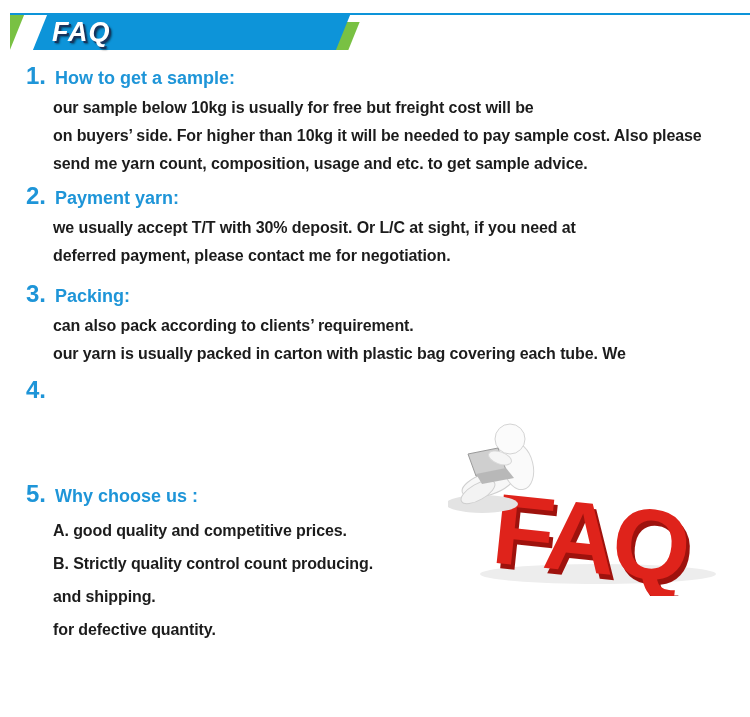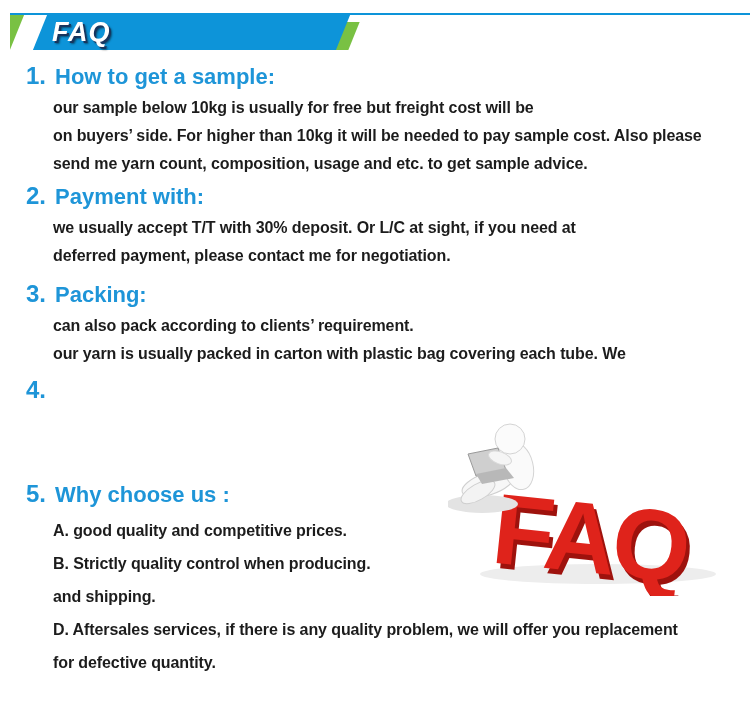--- a/index.html
+++ b/index.html
@@ -33,21 +33,21 @@
   }
 
   
   .section { position:absolute; left:16px; z-index:5; }
   .sec-head { display:flex; align-items:baseline; }
   .sec-num {
     width:27px; flex:0 0 27px; font-size:24px; font-weight:bold;
     color:var(--heading-blue,#1e95d8);
   }
   .sec-title {
-    font-size:22px; font-weight:bold; color:var(--heading-blue,#1e95d8);
+    font-size:18px; font-weight:bold; color:var(--heading-blue,#1e95d8);
     padding-left:2px; white-space:nowrap;
   }
   .sec-body {
     margin:4px 0 0 27px; font-size:16px; font-weight:bold;
     color:var(--body-text,#1c1c1c); line-height:28px; letter-spacing:-0.1px;
   }
   .sec-body div { white-space:nowrap; }
   .sec-1 { top:62px; }
   .sec-2 { top:182px; }
   .sec-3 { top:280px; }
@@ -83,21 +83,21 @@
     <div class="sec-body">
       <div>our sample below 10kg is usually for free but freight cost will be</div>
       <div>on buyers’ side. For higher than 10kg it will be needed to pay sample cost. Also please</div>
       <div>send me yarn count, composition, usage and etc. to get sample advice.</div>
     </div>
   </div>
 
   <div class="section sec-2">
     <div class="sec-head">
       <span class="sec-num">2.</span>
-      <span class="sec-title">Payment with:</span>
+      <span class="sec-title">Payment yarn:</span>
     </div>
     <div class="sec-body">
       <div>we usually accept T/T with 30% deposit. Or L/C at sight, if you need at</div>
       <div>deferred payment, please contact me for negotiation.</div>
     </div>
   </div>
 
   <div class="section sec-3">
     <div class="sec-head">
       <span class="sec-num">3.</span>
@@ -115,23 +115,22 @@
     </div>
   </div>
 
   <div class="section sec-5">
     <div class="sec-head">
       <span class="sec-num">5.</span>
       <span class="sec-title">Why choose us :</span>
     </div>
     <div class="sec-body">
       <div>A. good quality and competitive prices.</div>
-      <div>B. Strictly quality control when producing.</div>
+      <div>B. Strictly quality control count producing.</div>
       <div>and shipping.</div>
-      <div>D. Aftersales services, if there is any quality problem, we will offer you replacement</div>
       <div>for defective quantity.</div>
     </div>
   </div>
 
   <div class="illustration">
     <svg width="300" height="178" viewBox="0 0 300 178">
       <ellipse cx="150" cy="156" rx="118" ry="10" fill="#ededed"></ellipse>
       <g transform="rotate(6 50 145)">
         <text class="faq3d-dark" x="46" y="150">FAQ</text>
         <text class="faq3d" x="42" y="145">FAQ</text>

